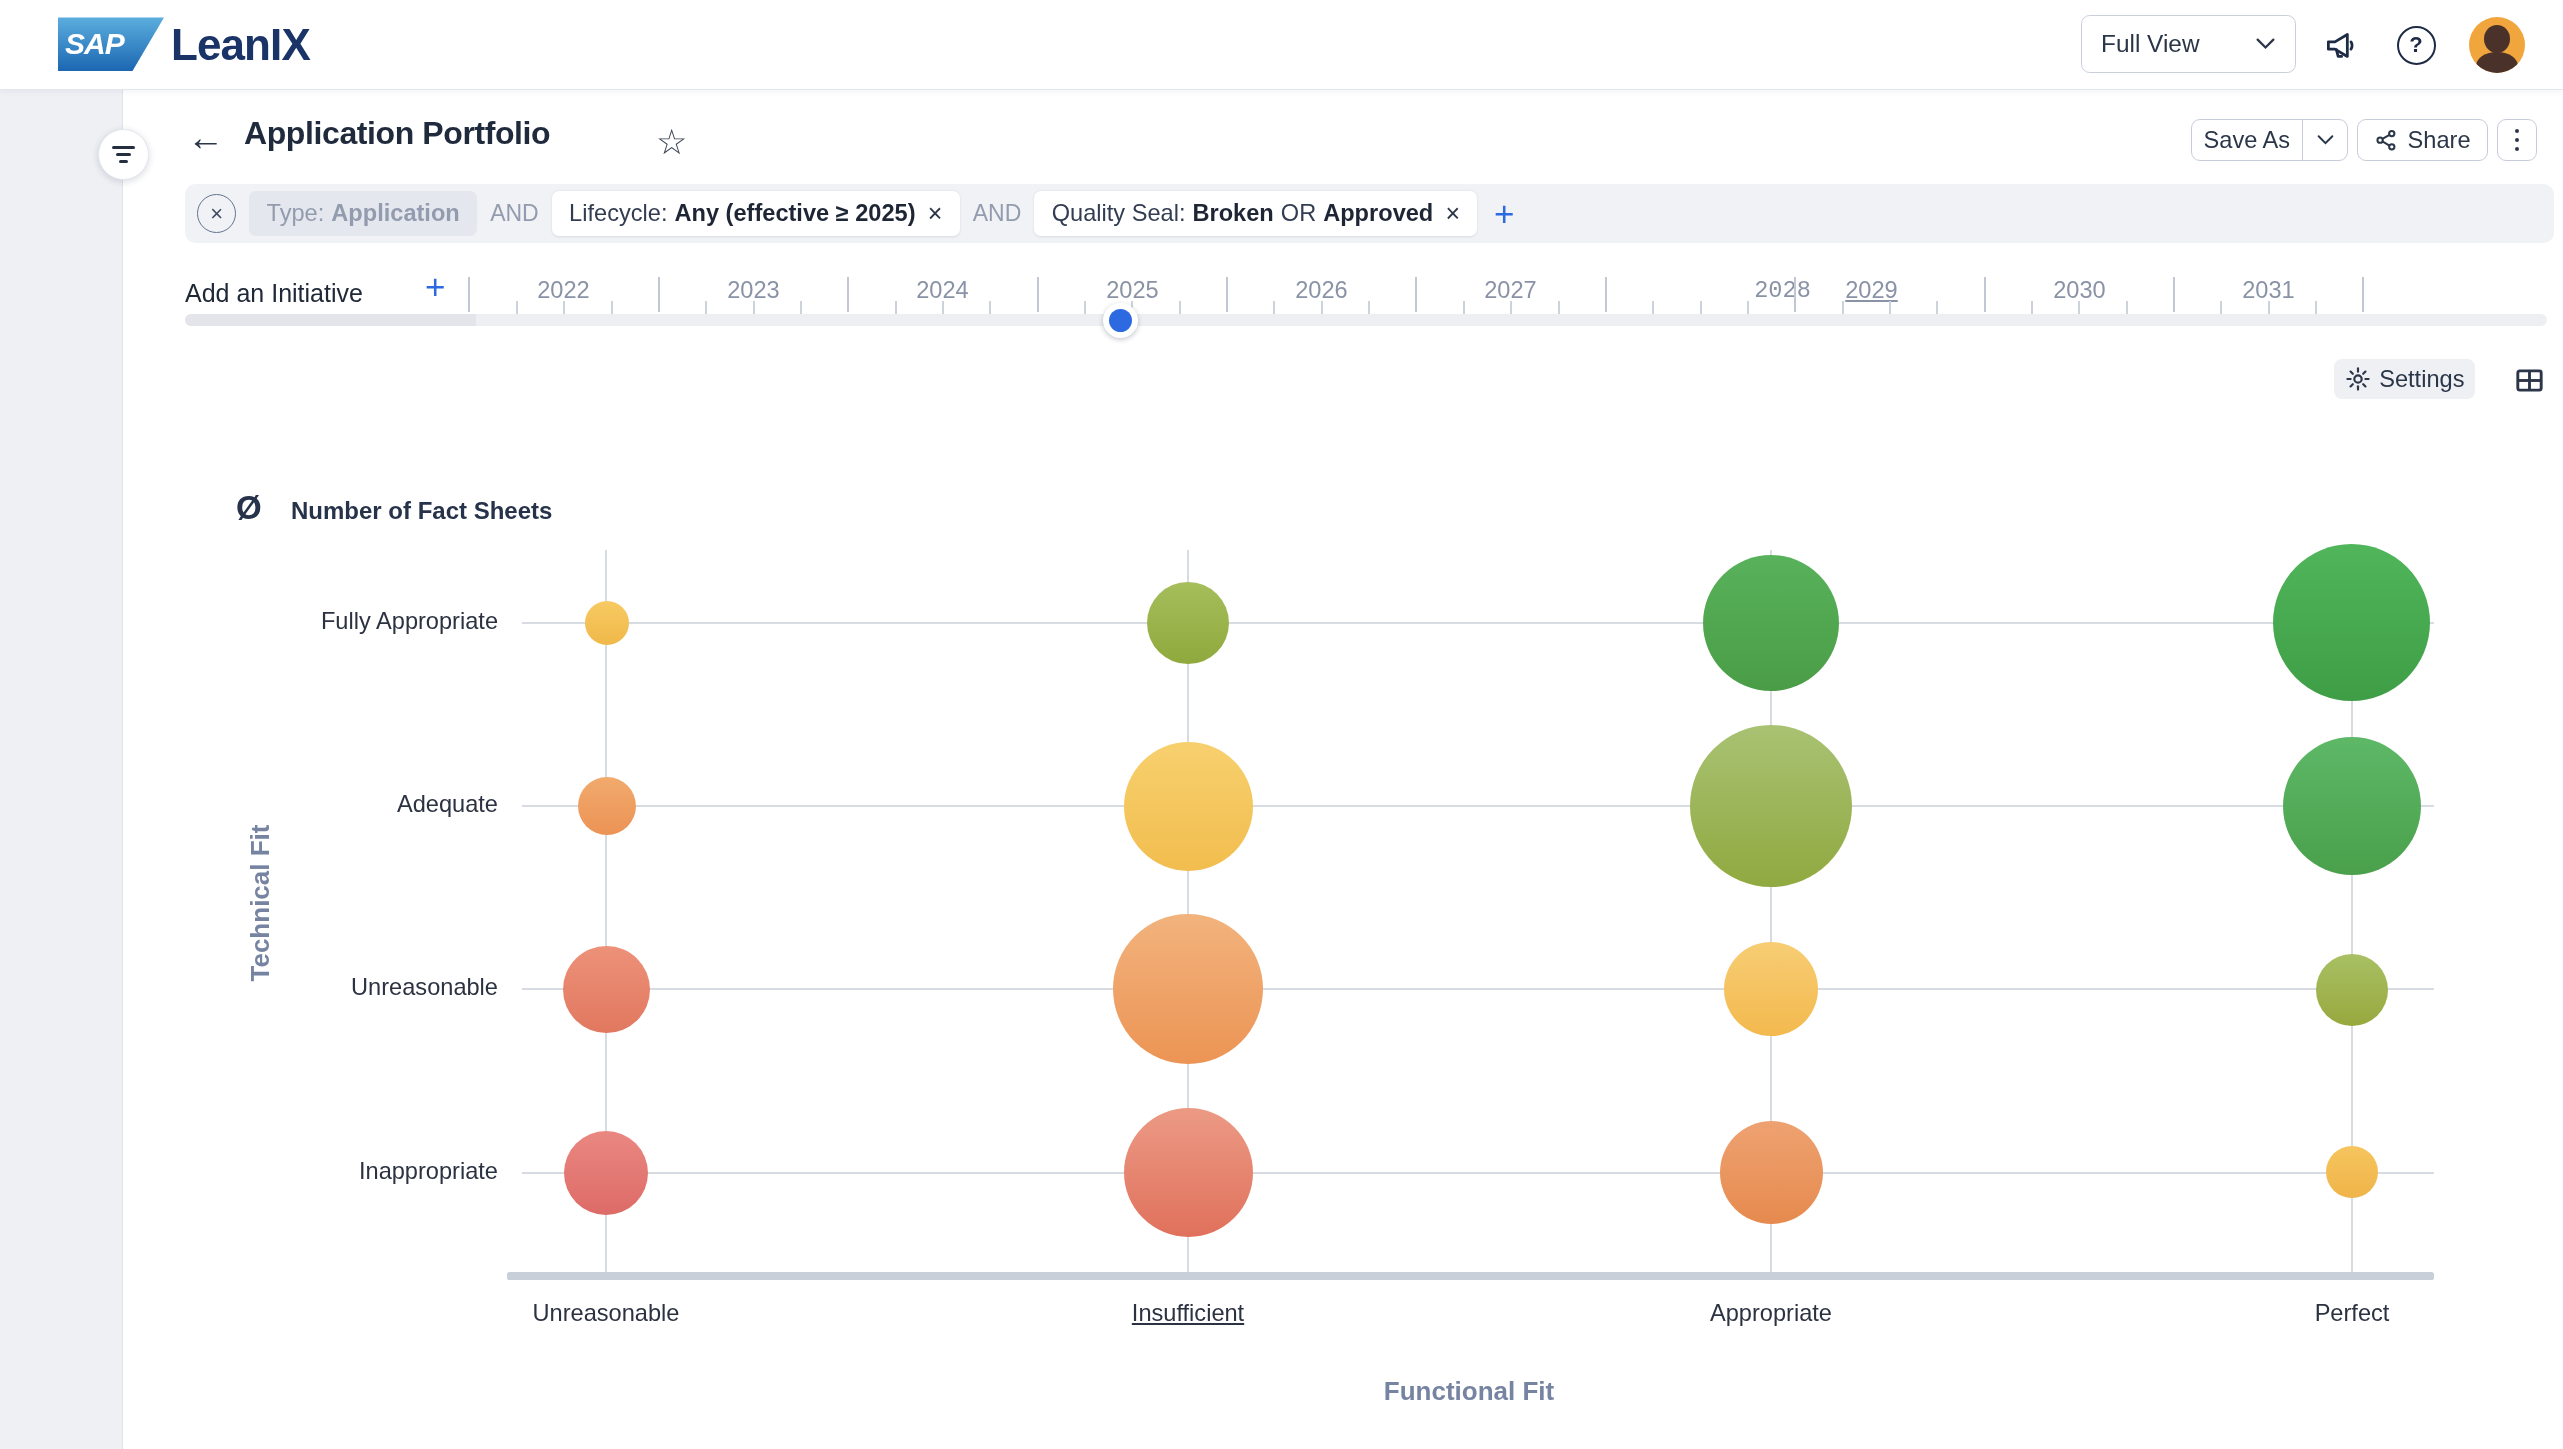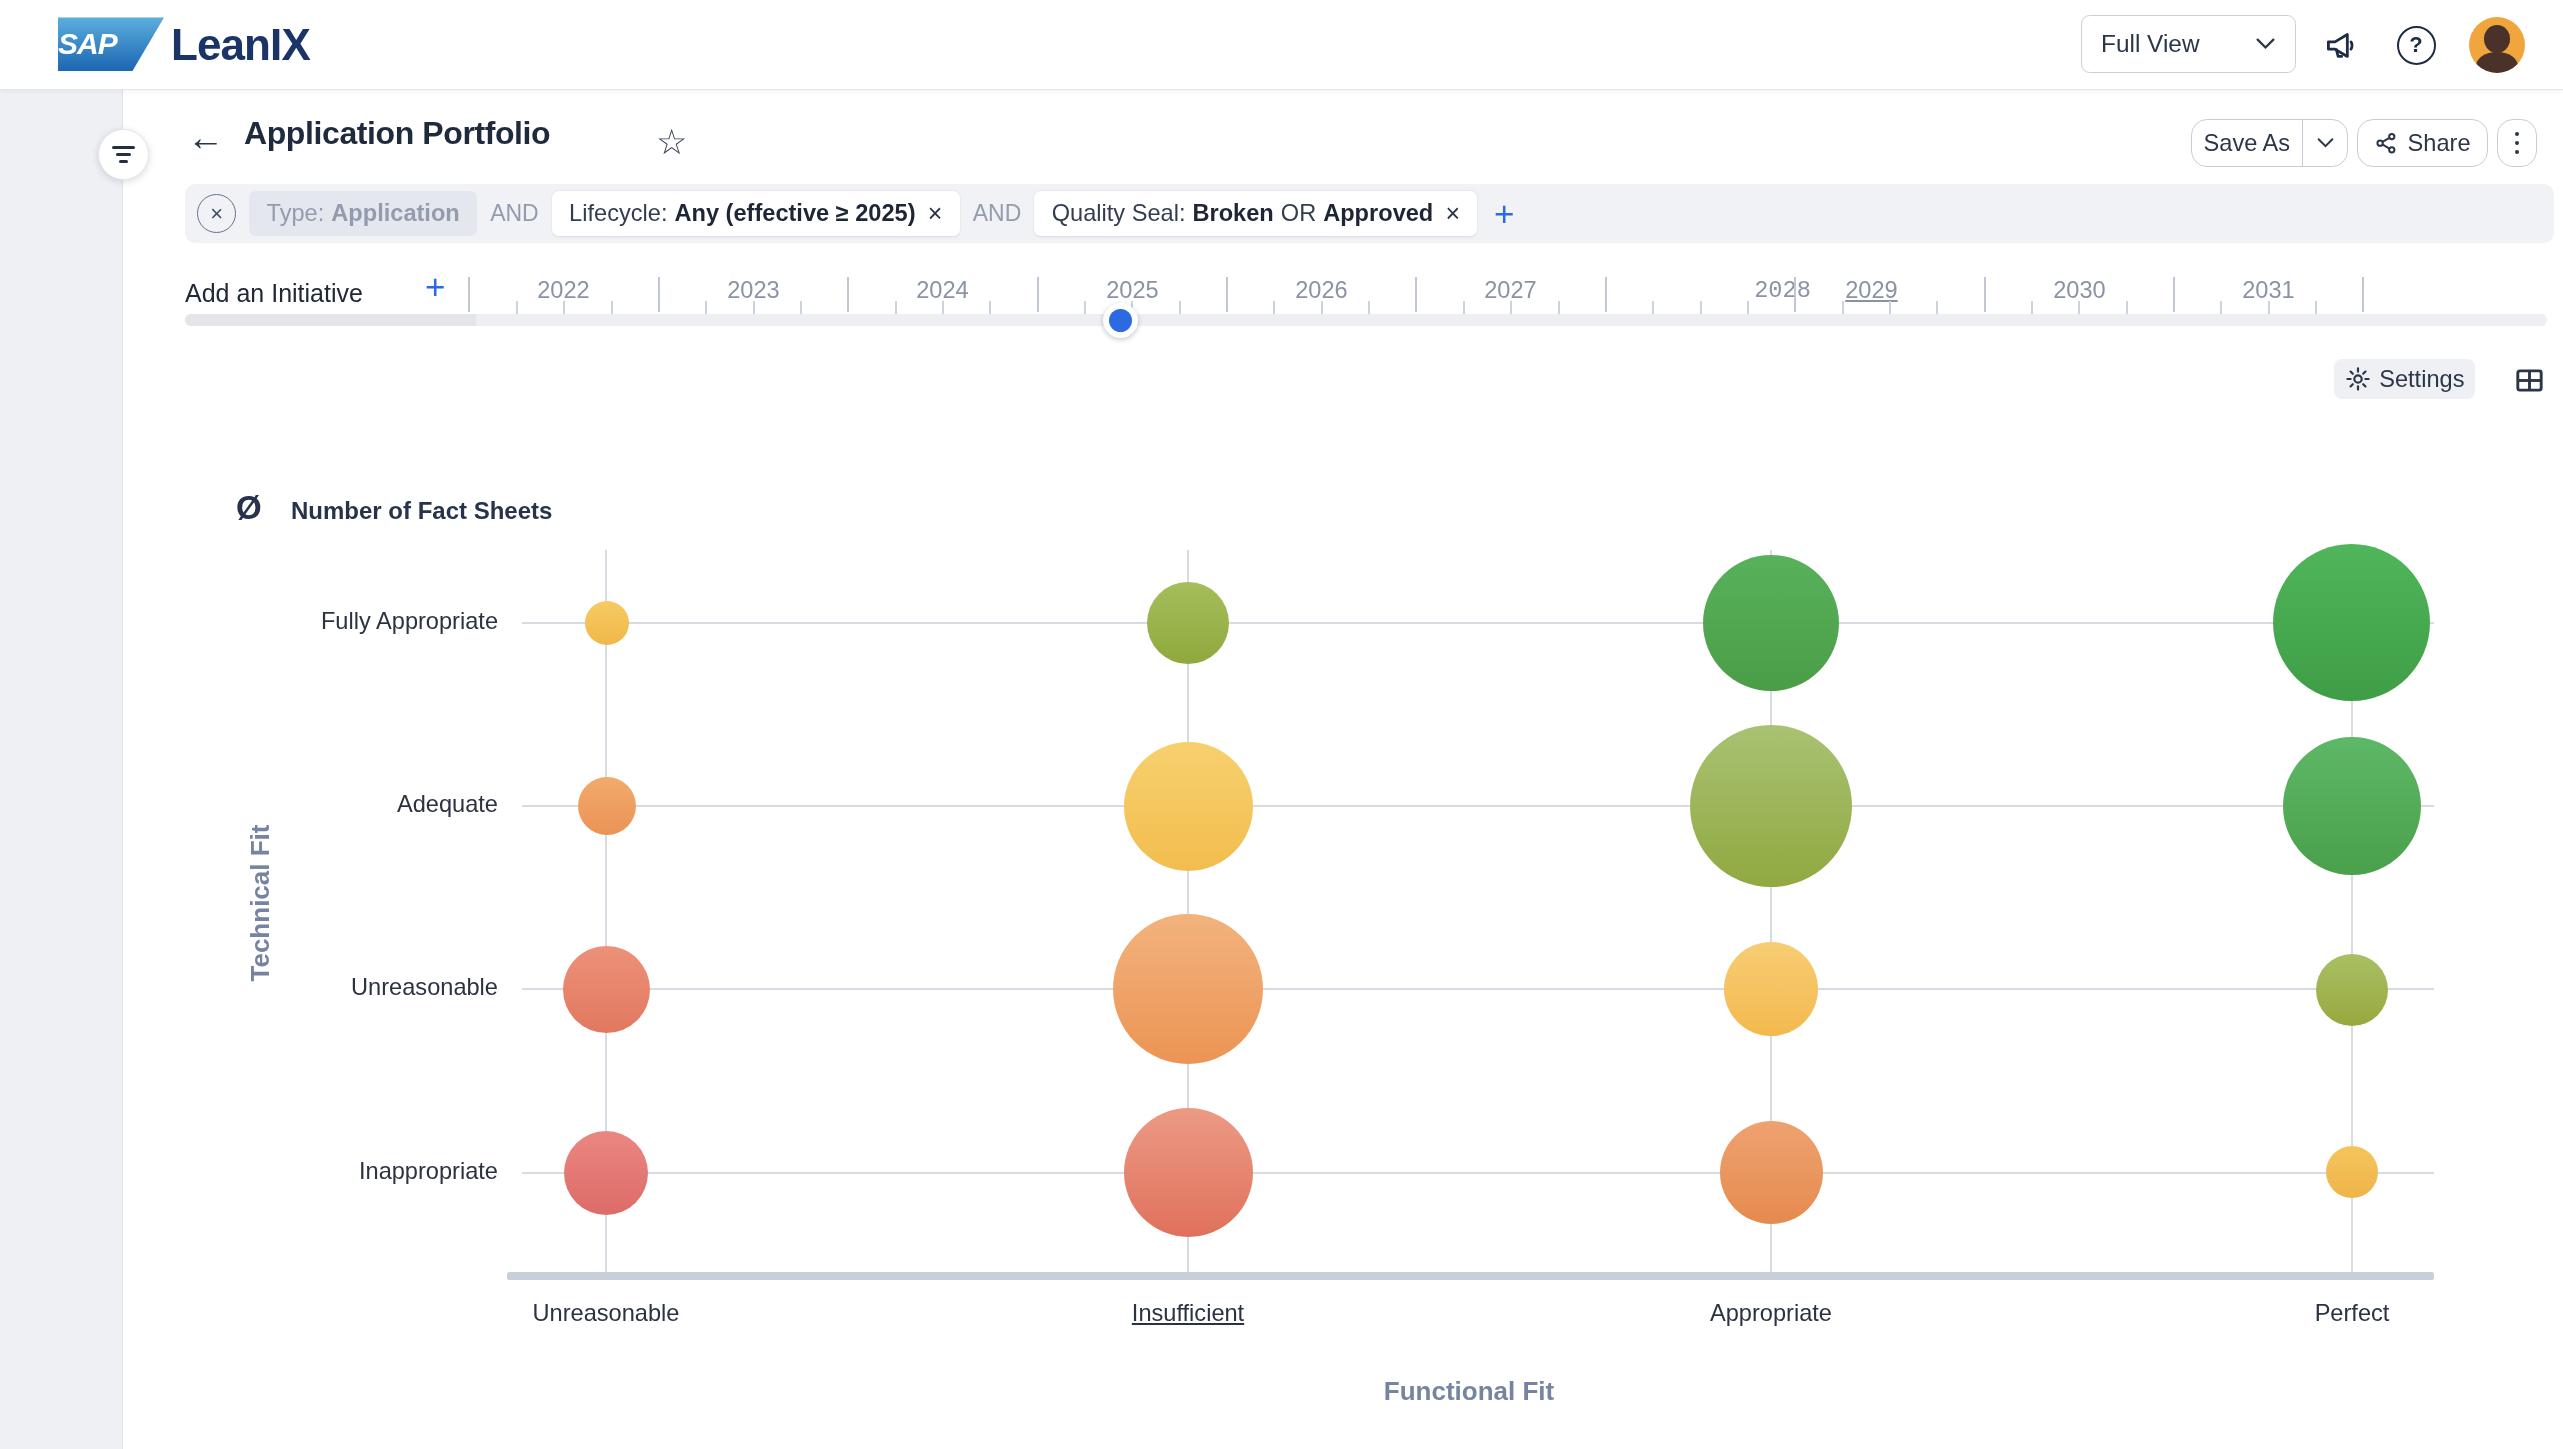--- a/index.html
+++ b/index.html
@@ -4,21 +4,21 @@
 <style>
   html,body{margin:0;padding:0;width:2563px;height:1450px;background:#ffffff;
     font-family:"Liberation Sans",sans-serif;overflow:hidden;position:relative;}
   .abs{position:absolute;}
   
   .topnav{position:absolute;left:0;top:0;width:2563px;height:89px;background:#fff;
     border-bottom:0.9px solid #e3e6eb;box-shadow:0 1.7px 5.2px rgba(25,40,70,.05);z-index:30;}
   .sap-mark{position:absolute;left:58px;top:17.4px;width:106px;height:54px;
     background:linear-gradient(180deg,#5caede,#1b67b2);
     clip-path:polygon(0 0,100% 0,70% 100%,0 100%);display:flex;align-items:center;}
-  .sap-mark span{color:#fff;font-style:italic;font-weight:700;font-size:30px;letter-spacing:-0.9px;}
+  .sap-mark span{color:#fff;font-style:italic;font-weight:700;font-size:30px;padding-left:7px;letter-spacing:-0.9px;}
   .brand-text{position:absolute;left:171px;top:20px;font-size:44px;font-weight:700;color:#1b3468;letter-spacing:-0.9px;}
   .nav-items{position:absolute;left:408px;top:0;height:89px;display:flex;gap:56px;align-items:stretch;}
   .nav-item{display:flex;align-items:center;font-size:25px;font-weight:500;color:#232e41;position:relative;cursor:pointer;}
   .nav-item.active{color:#2d6ae2;}
   .nav-item.active::after{content:"";position:absolute;left:-14px;right:-14px;bottom:0;height:7px;
     background:#2d6ae2;border-radius:4.4px 4.4px 0 0;}
   .search-pill{position:absolute;left:1515px;top:15px;width:534px;height:58px;background:#eef0f3;
     border:0.9px solid #d8dce4;border-bottom:1.7px solid #7c8aa6;border-radius:30px;display:flex;align-items:center;}
   .search-pill input{flex:1;border:none;outline:none;background:transparent;margin-left:24.4px;
     font-size:24.4px;font-style:italic;color:#31405e;font-family:"Liberation Sans",sans-serif;}
@@ -38,21 +38,21 @@
   .left-rail{position:absolute;left:0;top:89px;width:122px;height:1361px;background:#eef0f4;border-right:0.9px solid #e0e3e9;}
   .rail-filter-btn{position:absolute;left:98px;top:129px;width:49px;height:49px;border-radius:50%;background:#fff;
     border:0.9px solid #e3e6ec;box-shadow:0 1.7px 7px rgba(20,30,60,.16);display:flex;flex-direction:column;
     align-items:center;justify-content:center;gap:4.4px;cursor:pointer;z-index:20;}
   .rail-filter-btn i{display:block;height:2.6px;background:#262f40;border-radius:1.7px;}
   .rail-filter-btn i:nth-child(1){width:23px;}.rail-filter-btn i:nth-child(2){width:15.7px;}.rail-filter-btn i:nth-child(3){width:8.7px;}
   
   .back-arrow{position:absolute;left:187px;top:117px;font-size:37px;color:#2b3648;cursor:pointer;}
   .page-title{position:absolute;left:244px;top:115px;font-size:32px;font-weight:700;color:#1f2a3d;letter-spacing:-0.4px;}
   .fav-star{position:absolute;left:656px;top:122px;font-size:35px;color:#3b4557;cursor:pointer;}
-  .hbtn{position:absolute;top:119px;height:48px;background:#fff;border:1.3px solid #c7cdd8;border-radius:16px;
+  .hbtn{position:absolute;top:119px;height:42px;background:#fff;border:1.3px solid #c7cdd8;border-radius:9px;
     display:flex;align-items:center;justify-content:center;font-size:23.6px;color:#2b3648;box-sizing:border-box;cursor:pointer;}
   .saveas-wrap{left:2191px;width:157px;padding:0;}
   .saveas-main{flex:1;display:flex;align-items:center;justify-content:center;height:100%;}
   .saveas-div{width:1.3px;height:100%;background:#c7cdd8;}
   .saveas-chev{width:44px;display:flex;align-items:center;justify-content:center;height:100%;}
   .share-btn{left:2357px;width:131px;gap:8.7px;}
   .kebab-btn{left:2497px;width:40px;flex-direction:column;gap:4.4px;}
   .kebab-btn i{width:4.4px;height:4.4px;border-radius:50%;background:#2b3648;display:block;}
   
   .filter-bar{position:absolute;left:185px;top:184px;width:2369px;height:59px;background:#f0f2f5;border-radius:10.5px;

